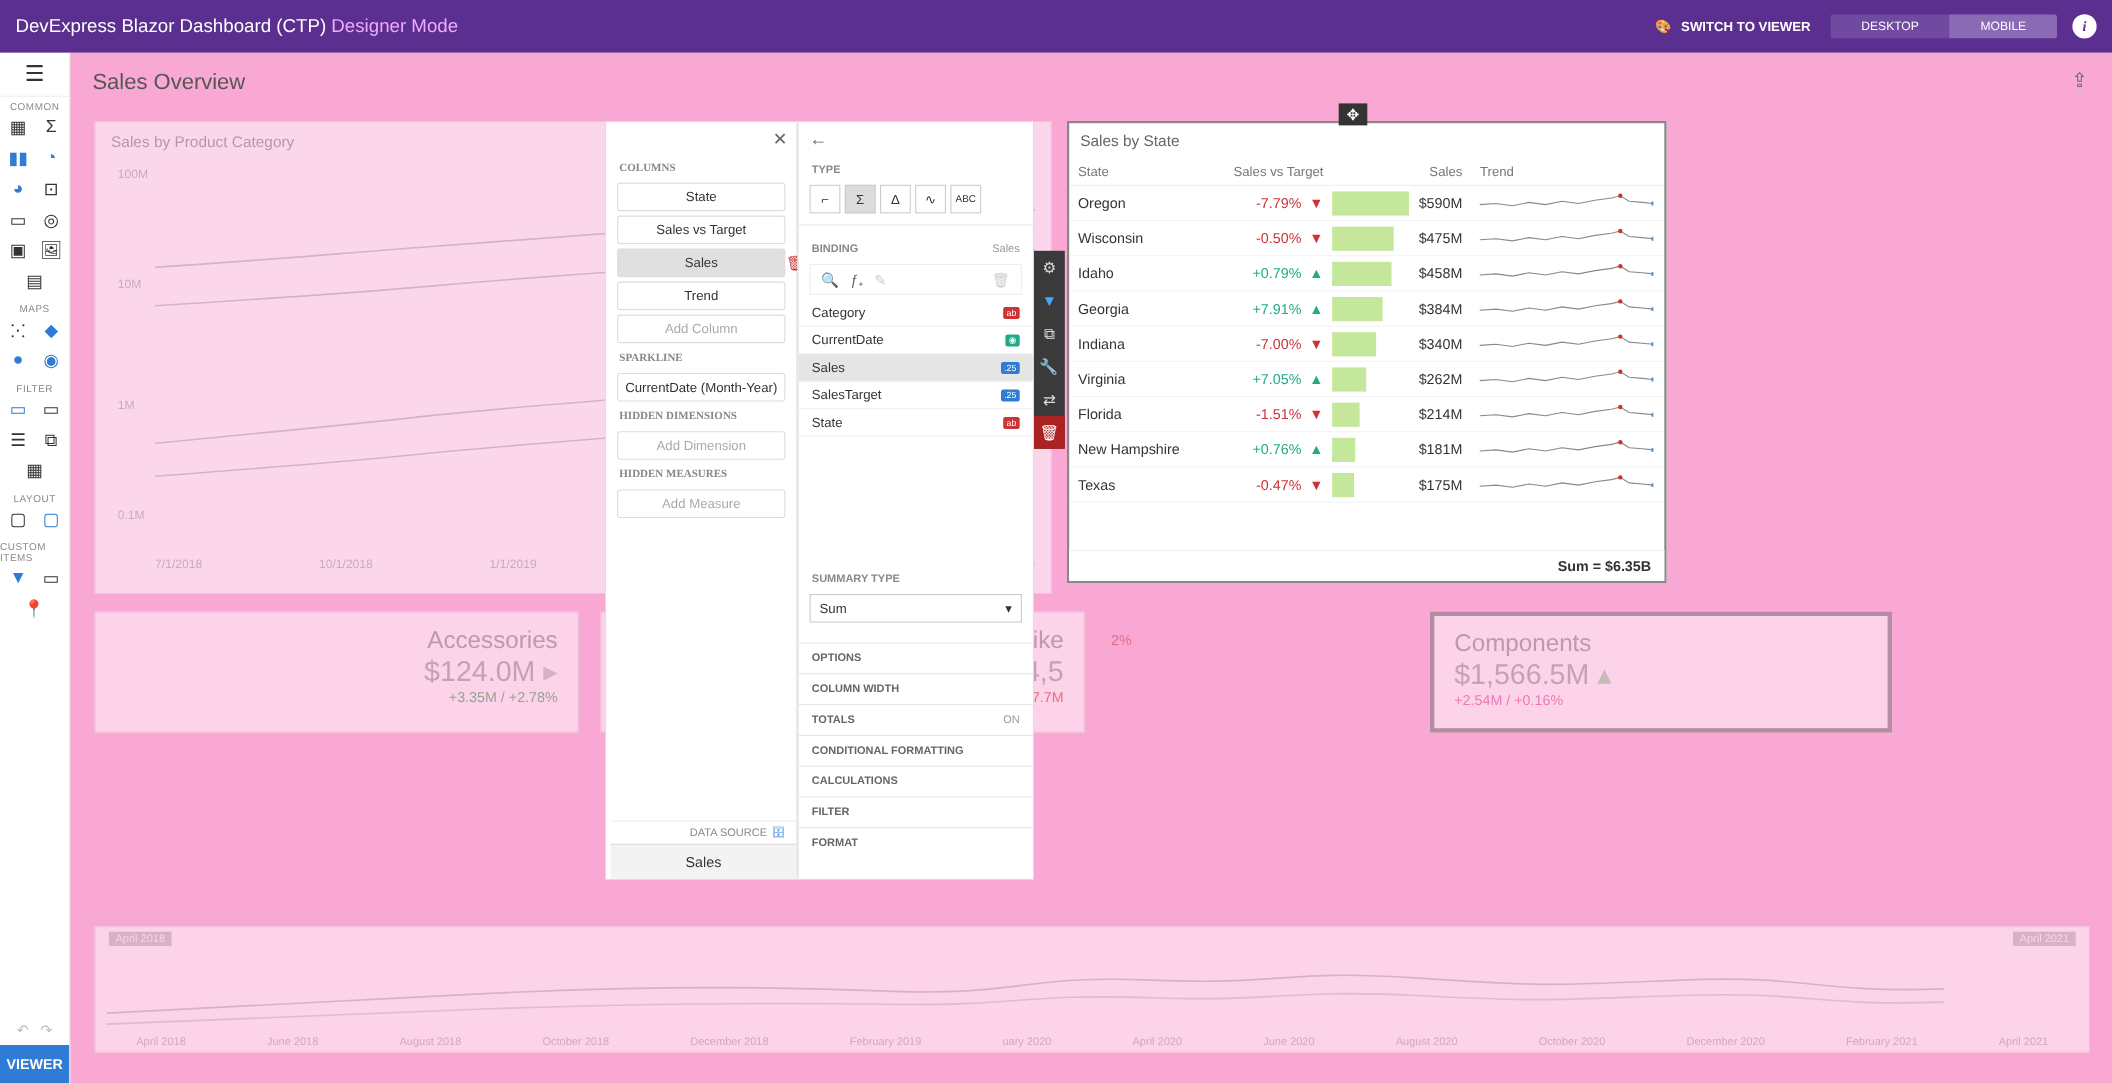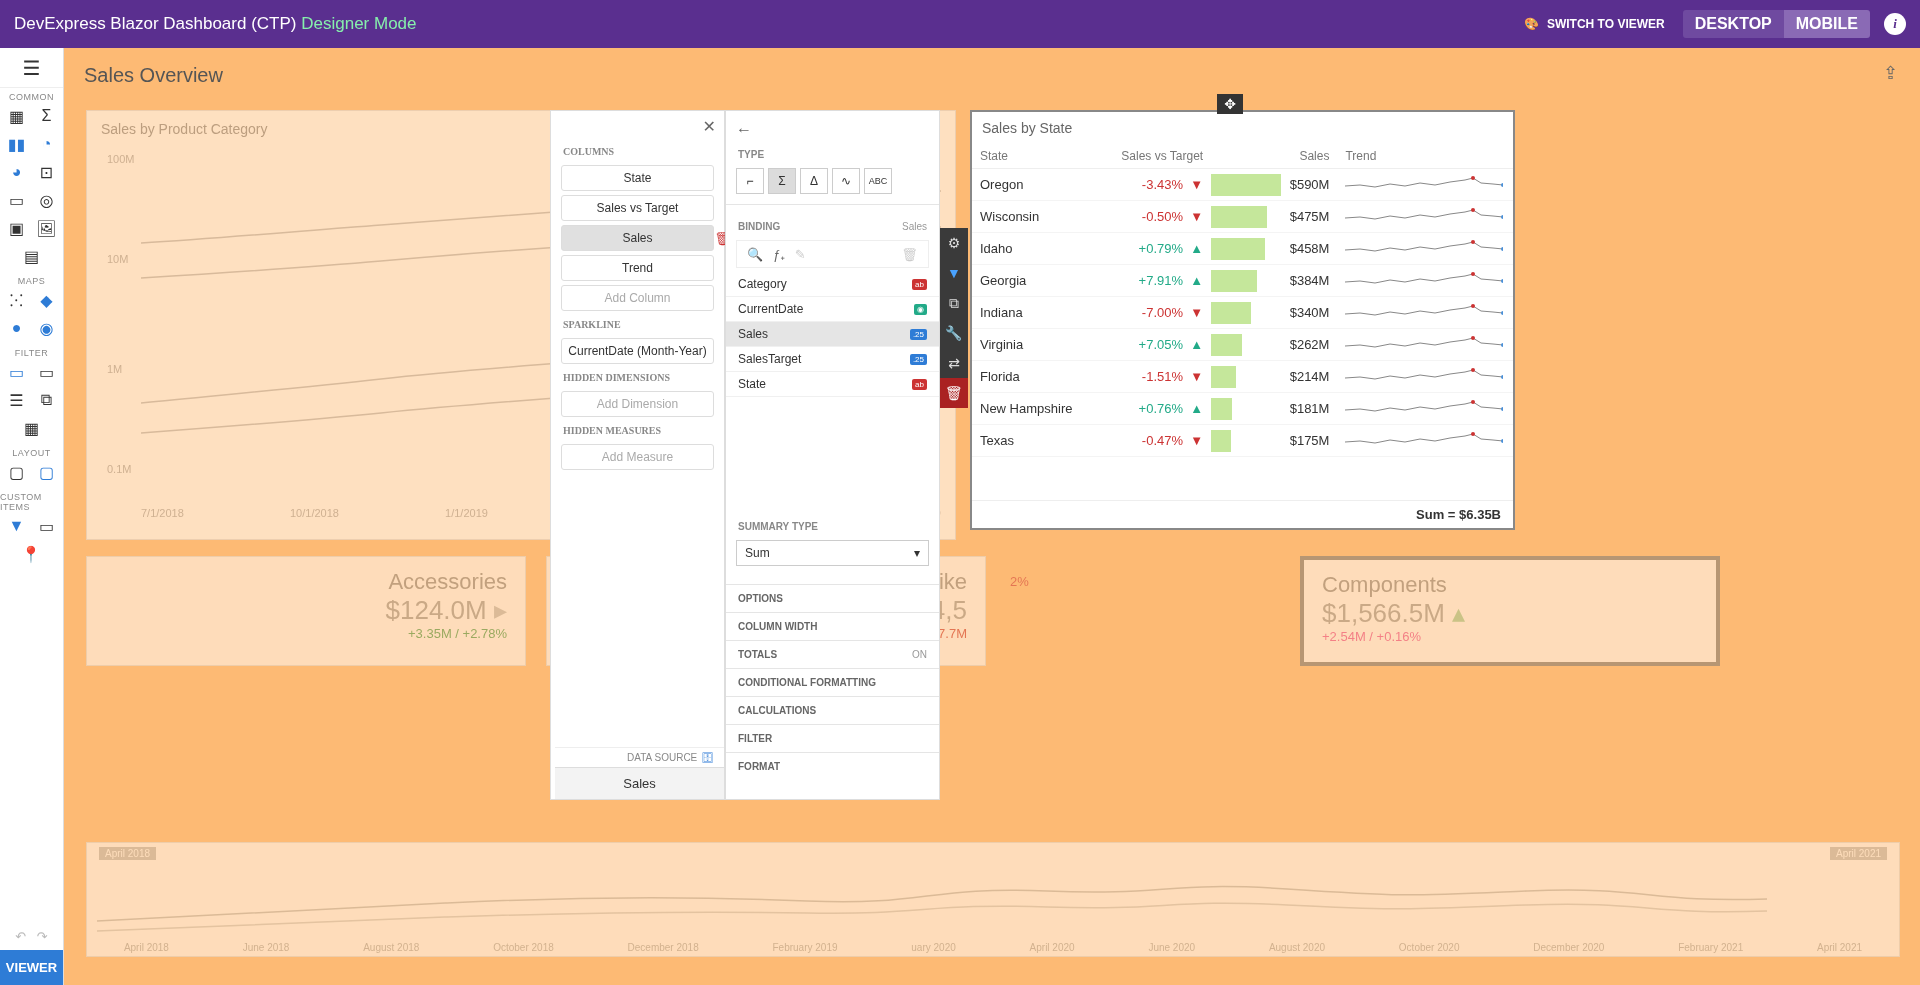--- a/index.html
+++ b/index.html
@@ -1,41 +1,41 @@
 <!DOCTYPE html>
 <html><head>
 <meta charset="utf-8">
 <style>
 * { box-sizing: border-box; margin: 0; padding: 0; font-family: "Segoe UI", Tahoma, sans-serif; }
 body { background: #f5f5f5; width: 1920px; height: 985px; overflow: hidden; font-size: 13px; color: #333; }
 
 
 .topbar { height: 48px; background: #5a2f8f; color: #fff; display: flex; align-items: center; padding: 0 14px; }
 .topbar .title { font-size: 17px; font-weight: 400; }
-.topbar .title .mode { color: #86efac; }
+.topbar .title .mode { color: #f0abfc; }
 .topbar .spacer { flex: 1; }
 .topbar .switch { display:flex; align-items:center; gap:8px; font-size:12px; font-weight:600; margin-right:18px; cursor:pointer;}
 .topbar .tabs { display:flex; border-radius:3px; overflow:hidden; margin-right:14px;}
-.topbar .tabs div { padding:5px 12px; font-size:16px; font-weight:700; background:#6f4aa0; cursor:pointer;}
+.topbar .tabs div { padding:5px 28px; font-size:11px; font-weight:400; background:#6f4aa0; cursor:pointer;}
 .topbar .tabs .active { background:#8a6ab5;}
 .topbar .info { width:22px; height:22px; border-radius:50%; background:#fff; color:#5a2f8f; display:flex;align-items:center;justify-content:center;font-style:italic;font-weight:bold;font-family:Georgia,serif;cursor:pointer;}
 
 
 .toolbox { position:absolute; left:0; top:48px; bottom:0; width:64px; background:#fff; border-right:1px solid #ddd; display:flex; flex-direction:column; align-items:center; overflow:hidden;}
 .toolbox .hamburger { width:64px; height:40px; display:flex; align-items:center; justify-content:center; font-size:20px; border-bottom:1px solid #eee; cursor:pointer;}
 .toolbox .sect-label { font-size:9px; color:#888; text-transform:uppercase; margin-top:4px; margin-bottom:2px; letter-spacing:0.5px;}
 .toolbox .row { display:flex; gap:6px; margin-bottom:4px;}
 .toolbox .tbicon { width:24px; height:24px; display:flex; align-items:center; justify-content:center; color:#333; cursor:pointer; font-size:16px;}
 .toolbox .tbicon.blue { color:#2e7cd6;}
 .toolbox .bottom-area { flex:1; display:flex; flex-direction:column; justify-content:flex-end; width:100%;}
 .toolbox .undo-redo { display:flex; justify-content:space-around; padding:6px 10px; color:#bbb;}
 .toolbox .viewer-btn { background:#2e7cd6; color:#fff; text-align:center; padding:10px 0; font-size:13px; font-weight:600; cursor:pointer;}
 
 
-.canvas { position:absolute; left:64px; right:0; top:48px; bottom:0; background:#fdba74; padding:16px 20px; }
+.canvas { position:absolute; left:64px; right:0; top:48px; bottom:0; background:#f9a8d4; padding:16px 20px; }
 .canvas .dash-title { font-size:20px; color:#555; margin-bottom:12px;}
 .share-icon { position:absolute; right:22px; top:62px; color:#666; font-size:18px; cursor:pointer;}
 
 
 .dim-tile { background:#fff; border:1px solid #e0e0e0; position:absolute; opacity:0.55;}
 .chart-tile { left:86px; top:110px; width:870px; height:430px; padding:10px 14px;}
 .chart-tile .t-title { font-size:14px; color:#888; margin-bottom:6px;}
 .chart-placeholder { position:relative; width:100%; height:370px;}
 .chart-placeholder .y-lbl { position:absolute; left:6px; font-size:11px; color:#aaa;}
 
@@ -402,21 +402,21 @@
       <th>State</th>
       <th class="r">Sales vs Target</th>
       <th style="width:70px"></th>
       <th class="r">Sales</th>
       <th>Trend</th>
     </tr>
         </thead>
     <tbody id="grid-body">
           <tr>
     <td>Oregon</td>
-    <td class="r"><span class="pct neg">-3.43%</span>&nbsp;&nbsp;<span class="arrow dn">▼</span></td>
+    <td class="r"><span class="pct neg">-7.79%</span>&nbsp;&nbsp;<span class="arrow dn">▼</span></td>
     <td class="bar-cell">
               <div class="bar-fill" style="width:100%"></div>
             </td>
     <td class="r">$590M</td>
     <td><svg class="sparkline" viewBox="0 0 158 18">
                 <path d="M0,12 L15,11 30,13 45,10 60,12 75,9 90,11 105,8 120,6 128,4 136,9 148,10 158,11"></path>
                 <circle cx="128" cy="4" r="2"></circle>
                 <circle class="last" cx="158" cy="11" r="2"></circle>
               </svg></td>
           </tr>

